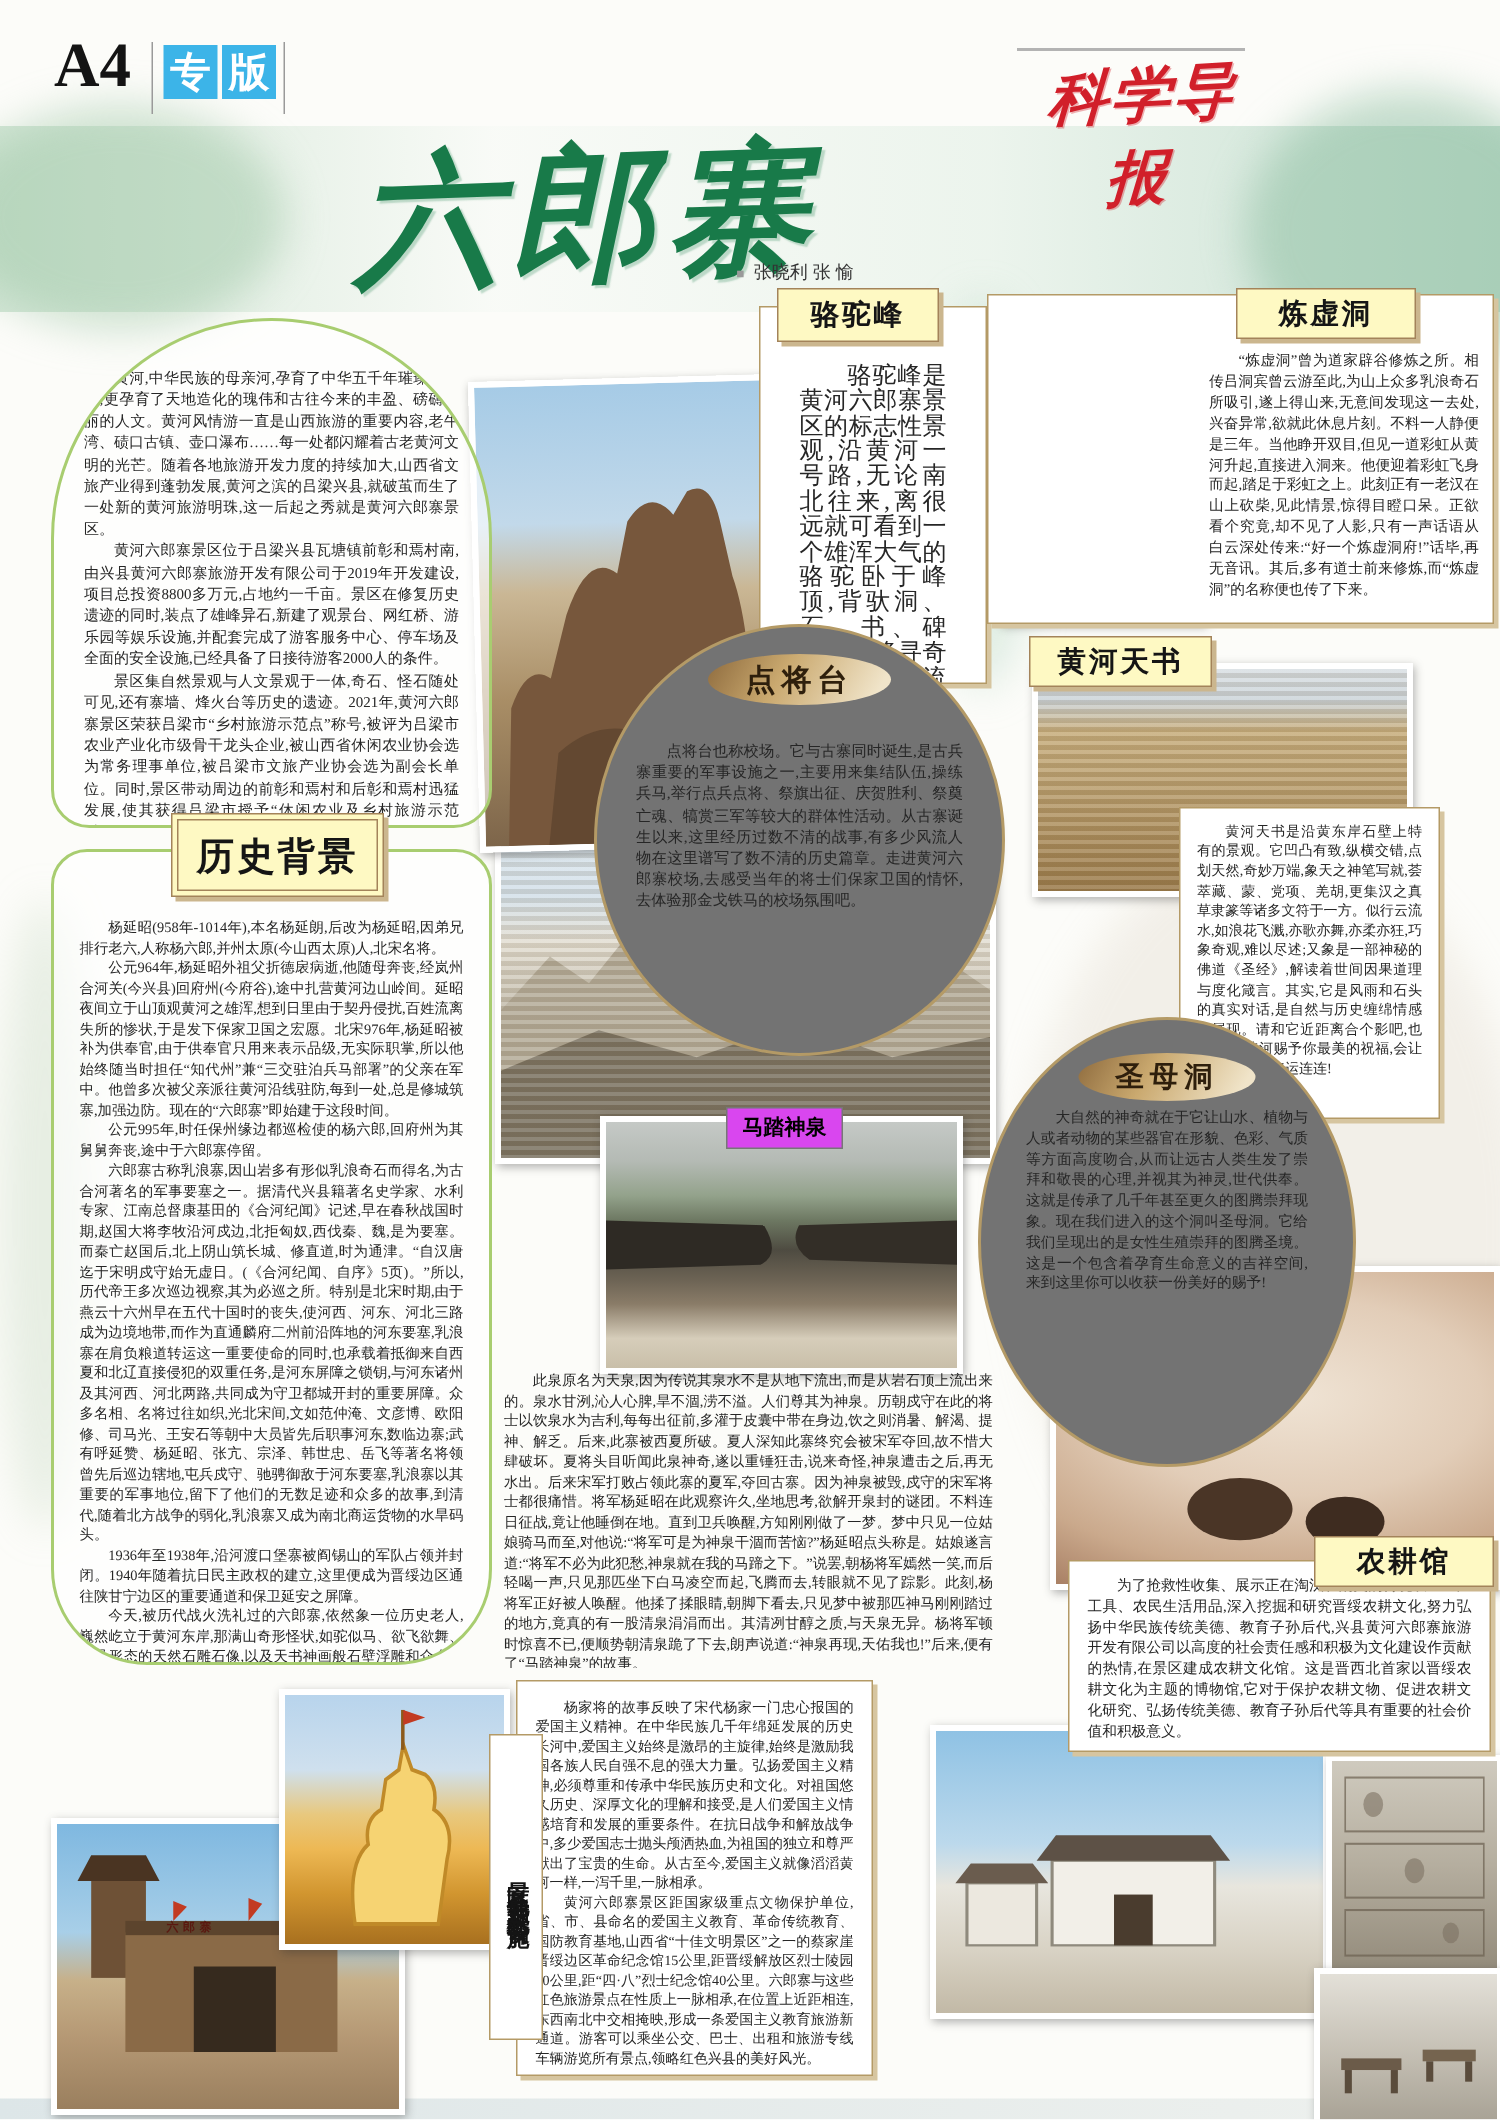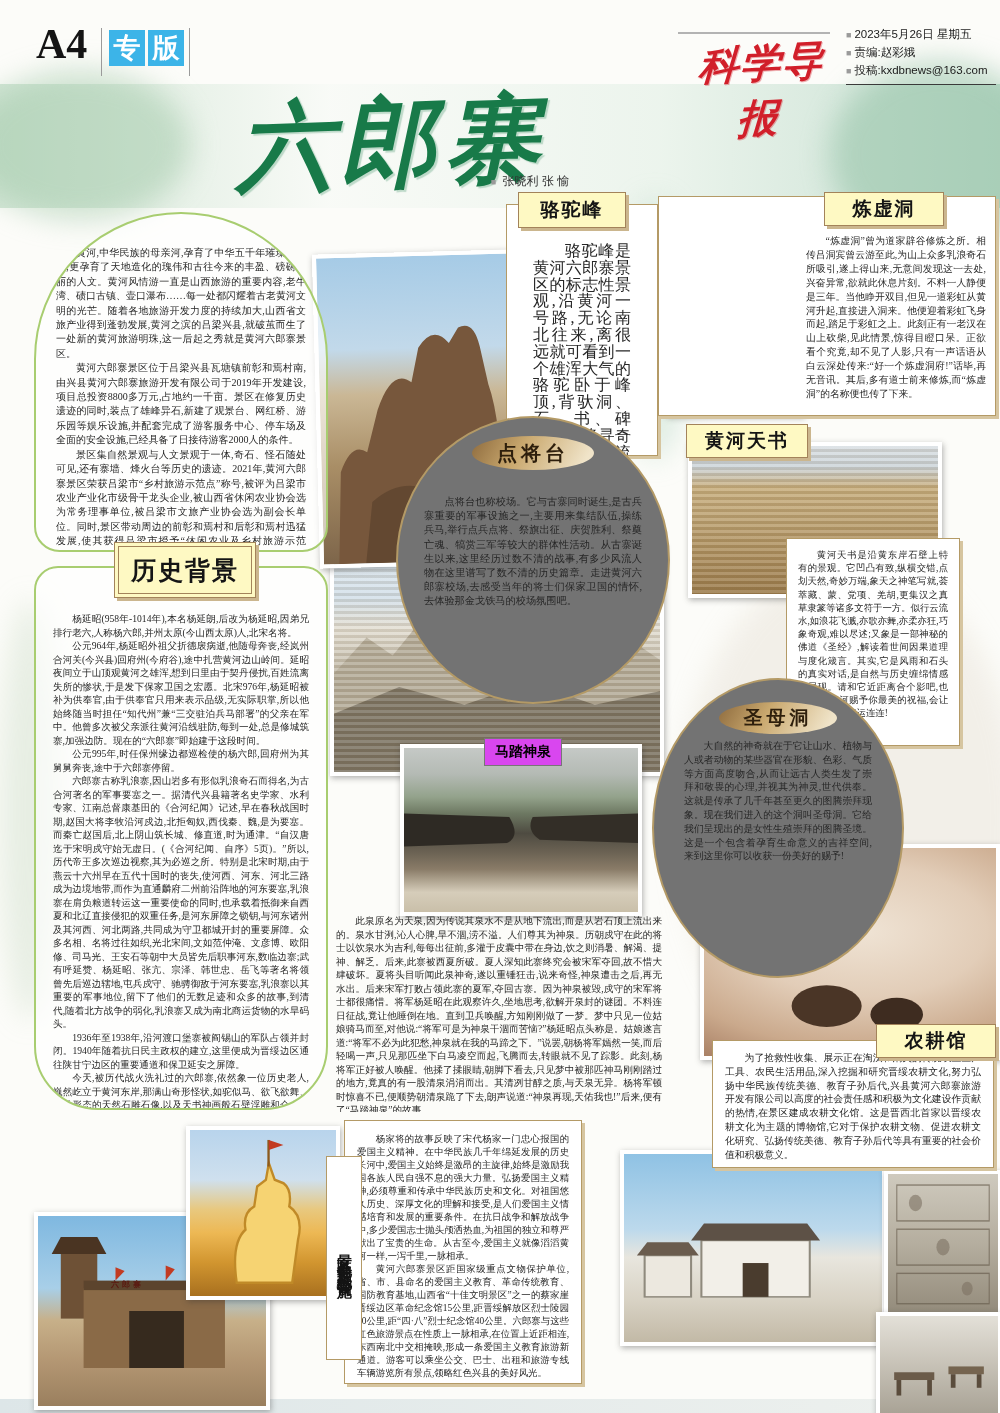--- a/index.html
+++ b/index.html
@@ -115,25 +115,20 @@
 
   <div class="abs" id="pagenum">A4</div>
   <div class="vline" id="vline1"></div>
   <div class="abs" id="edition">
     <span class="ed-sq">专</span>
     <span class="ed-sq">版</span>
   </div>
   <div class="vline" id="vline2"></div>
   <div class="abs" id="mastline"></div>
   <div class="abs" id="masthead">科学导报</div>
-  <div class="abs" id="pubinfo">
-    <div><span class="mk">■</span><span>2023年5月26日 星期五</span></div>
-    <div><span class="mk">■</span><span>责编:赵彩娥</span></div>
-    <div><span class="mk">■</span><span>投稿:kxdbnews@163.com</span></div>
-  </div>
 
   <div class="abs" id="callig">六郎寨</div>
   <div class="abs" id="byline"><span class="mk">■</span> <span>张晓利 张 愉</span></div>
 
   <div class="greenbox body" id="introbox">
     <p>黄河,中华民族的母亲河,孕育了中华五千年璀璨的文明,更孕育了天地造化的瑰伟和古往今来的丰盈、磅礴壮丽的人文。黄河风情游一直是山西旅游的重要内容,老牛湾、碛口古镇、壶口瀑布……每一处都闪耀着古老黄河文明的光芒。随着各地旅游开发力度的持续加大,山西省文旅产业得到蓬勃发展,黄河之滨的吕梁兴县,就破茧而生了一处新的黄河旅游明珠,这一后起之秀就是黄河六郎寨景区。</p>
     <p>黄河六郎寨景区位于吕梁兴县瓦塘镇前彰和焉村南,由兴县黄河六郎寨旅游开发有限公司于2019年开发建设,项目总投资8800多万元,占地约一千亩。景区在修复历史遗迹的同时,装点了雄峰异石,新建了观景台、网红桥、游乐园等娱乐设施,并配套完成了游客服务中心、停车场及全面的安全设施,已经具备了日接待游客2000人的条件。</p>
     <p>景区集自然景观与人文景观于一体,奇石、怪石随处可见,还有寨墙、烽火台等历史的遗迹。2021年,黄河六郎寨景区荣获吕梁市“乡村旅游示范点”称号,被评为吕梁市农业产业化市级骨干龙头企业,被山西省休闲农业协会选为常务理事单位,被吕梁市文旅产业协会选为副会长单位。同时,景区带动周边的前彰和焉村和后彰和焉村迅猛发展,使其获得吕梁市授予“休闲农业及乡村旅游示范村”称号。</p>
   </div>
 

